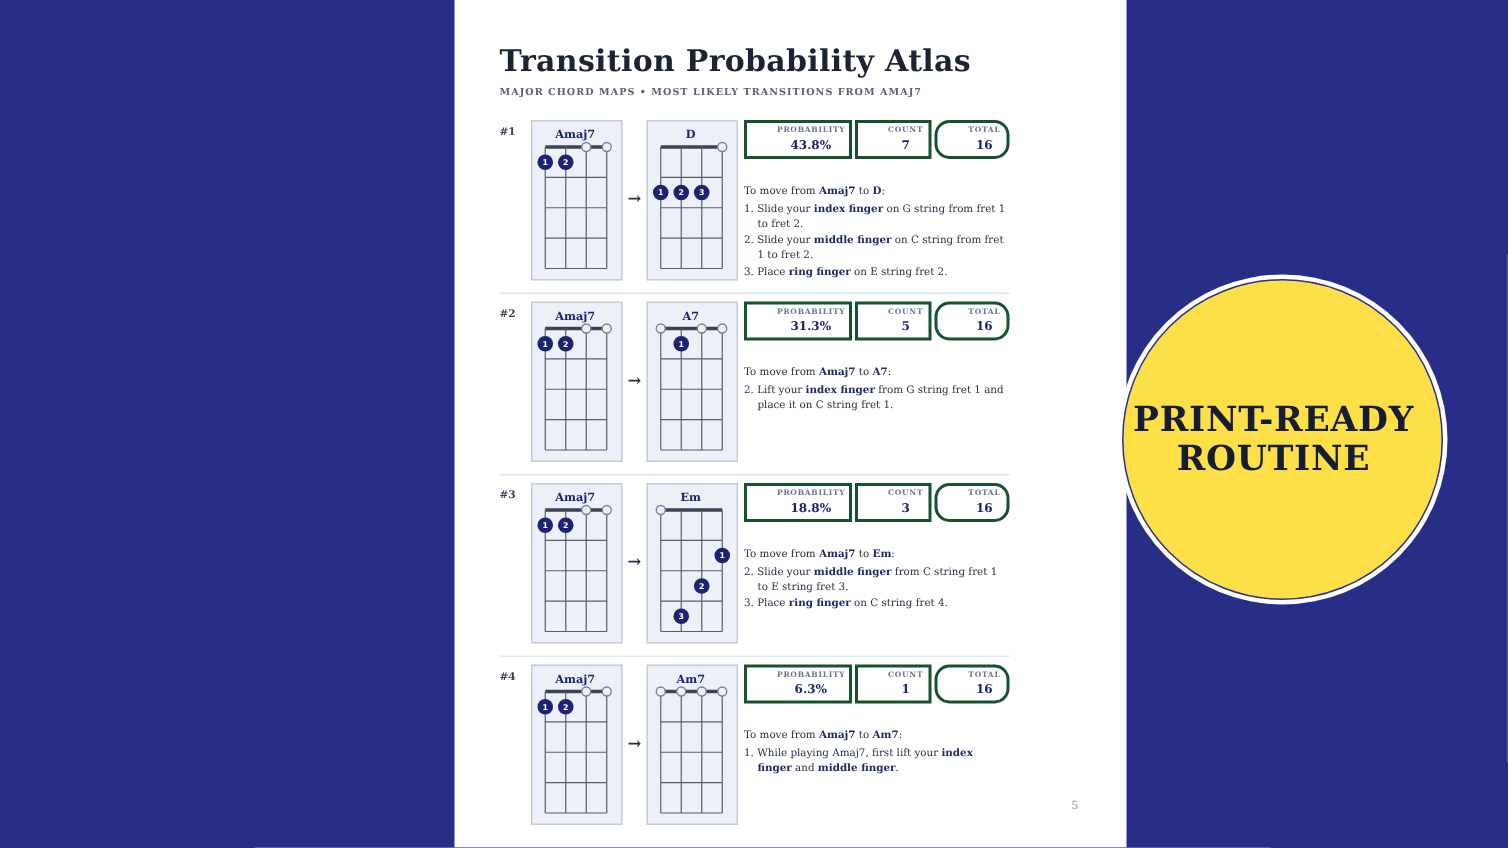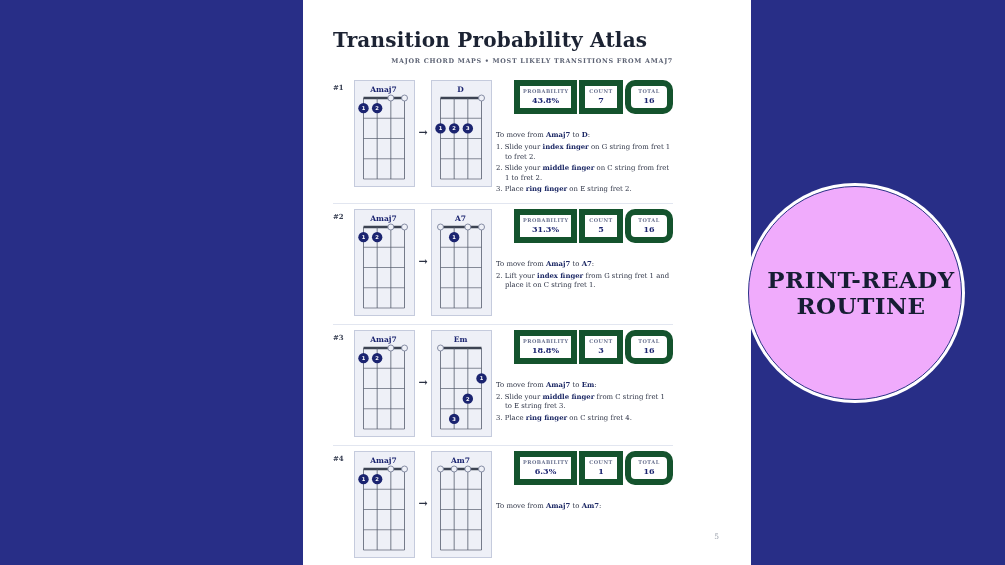--- a/index.html
+++ b/index.html
@@ -1,41 +1,41 @@
 <!DOCTYPE html>
 <html><head>
 <meta charset="utf-8">
 <style>
   html,body{margin:0;padding:0;}
   body{font-family:"DejaVu Serif","Liberation Serif",serif;}
   .canvas{position:relative;width:1005px;height:565px;background:var(--bg,#282e87);overflow:hidden;}
   .page{position:absolute;left:303px;top:0;width:448px;height:565px;background:#ffffff;}
   .content{position:absolute;left:30px;top:28px;width:340px;}
   .doc-title{font-size:20px;font-weight:bold;color:#1c2333;margin:0 0 5px 0;letter-spacing:0.2px;}
-  .doc-subtitle{font-size:6.4px;font-weight:bold;letter-spacing:0.7px;color:#5c6273;margin:0 0 10px 0;text-align:right;}
+  .doc-subtitle{font-size:6.4px;font-weight:bold;letter-spacing:0.7px;color:#5c6273;margin:0 0 10px 0;}
   .row{display:flex;align-items:flex-start;padding:5px 0 8px 0;border-bottom:1px solid #e2e6f0;}
   .row:last-child{border-bottom:none;}
   .row-id{width:21px;font-size:7px;font-weight:bold;color:#3a4154;padding-top:3px;}
   .card{width:59px;height:105px;background:var(--card-bg,#eef0f7);border:1px solid #c5cbdd;flex:0 0 auto;}
   .arrow{width:16px;text-align:center;font-size:11px;font-weight:bold;color:#2b3143;line-height:105px;flex:0 0 auto;}
   .right{flex:1;margin-left:4px;min-width:0;}
   .stats{display:flex;justify-content:flex-end;gap:2px;}
-  .stat{border:6px solid #14532d;background:#fff;text-align:center;padding:2px 3px 3px 3px;}
+  .stat{border:2px solid #14532d;background:#fff;text-align:center;padding:2px 3px 3px 20px;}
   .stat-probability{width:45px;}
   .stat-count{width:26px;}
   .stat-total{width:30px;border-radius:10px;}
   .stat-label{font-size:5px;letter-spacing:0.5px;color:#6b7390;font-weight:bold;}
   .stat-value{font-size:8px;font-weight:bold;color:var(--navy,#1b2470);margin-top:1px;}
   .instructions{margin-top:17px;font-size:6.9px;line-height:1.42;color:#2b3143;}
   .instructions b{color:#1e2a66;}
   .step-heading{margin-bottom:2px;}
   .step{padding-left:9px;text-indent:-9px;margin-top:1.5px;}
   .page-number{position:absolute;right:32px;bottom:24px;font-size:7.5px;color:#9aa0ab;}
   .badge-outer{position:absolute;left:745px;top:183px;width:220px;height:220px;border-radius:50%;background:#ffffff;}
-  .badge-inner{position:absolute;left:3px;top:3px;right:3px;bottom:3px;border-radius:50%;background:#f0abfc;border:1.5px solid #2a3187;display:flex;flex-direction:column;align-items:flex-end;justify-content:center;text-align:center;}
+  .badge-inner{position:absolute;left:3px;top:3px;right:3px;bottom:3px;border-radius:50%;background:#fde047;border:1.5px solid #2a3187;display:flex;flex-direction:column;align-items:flex-start;justify-content:center;text-align:center;}
   .badge-title{font-size:23px;font-weight:bold;color:#161d33;line-height:1.15;letter-spacing:0.5px;width:200px;}
   .badge-body{font-size:15.5px;color:#2c3552;line-height:1.38;width:186px;margin-top:12px;}
   .chname{fill:var(--navy,#1b2470);font-family:"DejaVu Serif","Liberation Serif",serif;font-size:7.5px;font-weight:bold;text-anchor:middle;}
   .fnum{fill:#ffffff;font-family:"DejaVu Sans","Liberation Sans",sans-serif;font-size:5.2px;font-weight:bold;text-anchor:middle;}
   .dot{fill:var(--navy,#1b2470);}
   .opencircle{fill:var(--card-bg,#eef0f7);stroke:#79819a;stroke-width:0.9;}
 </style>
 </head>
 <body style="--bg: #282e87; --navy: #1b2470; --card-bg: #eef0f7;">
 
@@ -276,20 +276,21 @@
                   <div class="stat-label">COUNT</div>
                   <div class="stat-value">1</div>
                 </div>
                 <div class="stat stat-total">
                   <div class="stat-label">TOTAL</div>
                   <div class="stat-value">16</div>
                 </div>
               </div>
               <div class="instructions">
                 <div class="step-heading">To move from <b>Amaj7</b> to <b>Am7</b>:</div>
+                <div class="step">1. While playing Amaj7, first lift your <b>index finger</b> and <b>middle finger</b>.</div>
               </div>
             </div>
           </div>
         </div>
     </div>
     <div class="page-number">5</div>
   </div>
   <div class="badge-outer">
     <div class="badge-inner">
       <div class="badge-title">PRINT-READY ROUTINE</div>

